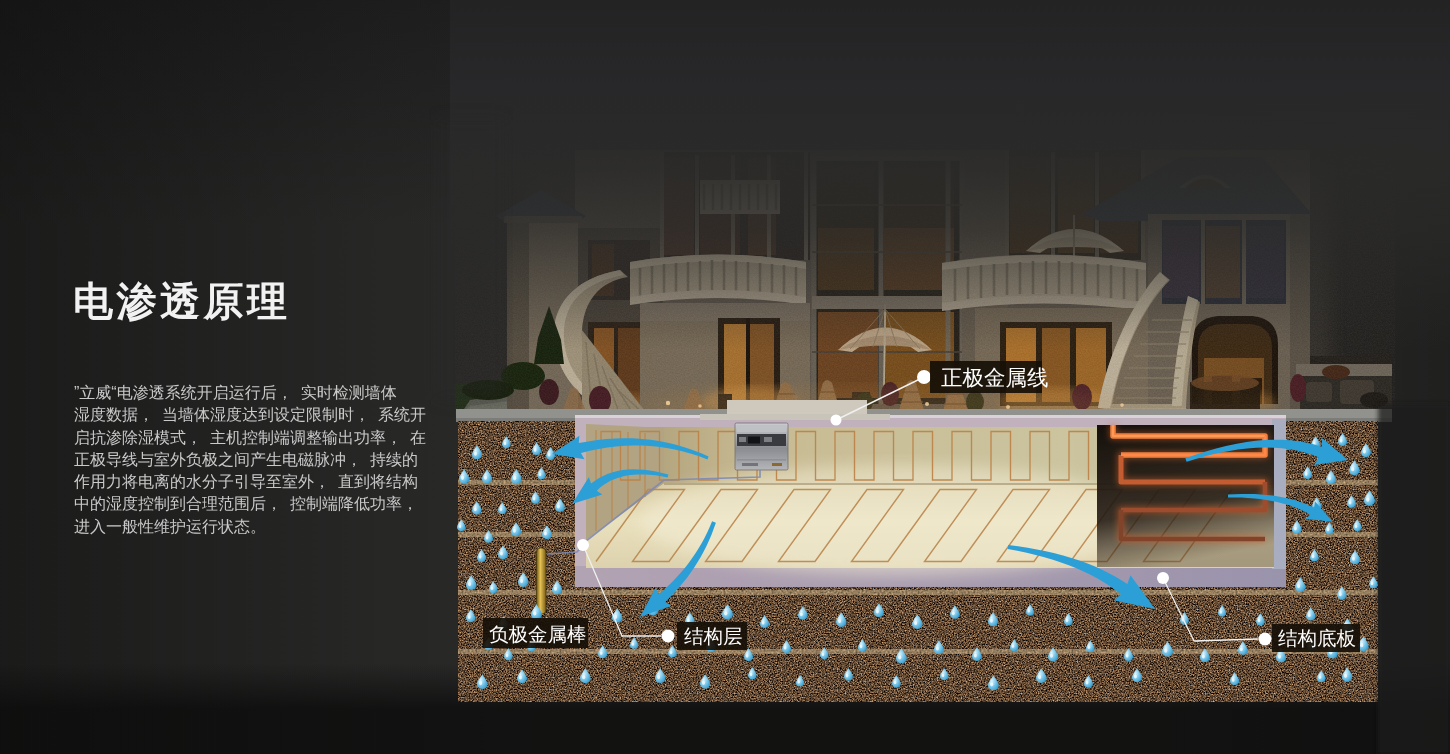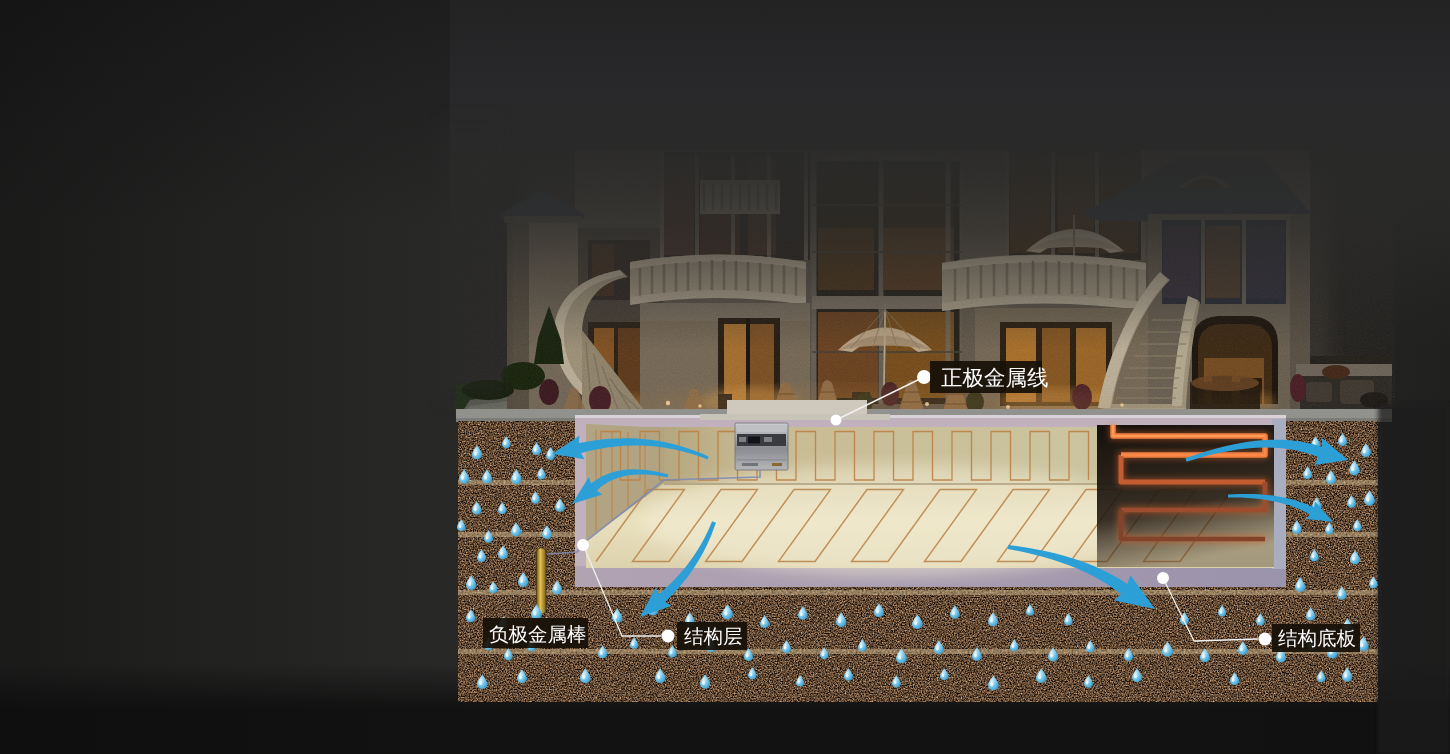--- a/index.html
+++ b/index.html
@@ -590,14 +590,16 @@
 
     <polyline points="1163,578 1194,641 1258,639" fill="none" stroke="#f0f0f0" stroke-width="1.3"></polyline>
     <circle cx="1163" cy="578" r="6" fill="#ffffff"></circle>
     <circle cx="1265" cy="639" r="6.5" fill="#ffffff"></circle>
 
     <rect x="1272" y="624" width="88" height="28" fill="#171007" opacity="0.93"></rect>
     <text x="1278" y="645" font-size="19.5" fill="#ffffff" font-family="Liberation Sans,sans-serif">结构底板</text>
   </g>
   </svg>
 
-
+  <div id="title">电渗透原理</div>
+
+  <div id="para">”立威“电渗透系统开启运行后， 实时检测墙体<br>湿度数据， 当墙体湿度达到设定限制时， 系统开<br>启抗渗除湿模式， 主机控制端调整输出功率， 在<br>正极导线与室外负极之间产生电磁脉冲， 持续的<br>作用力将电离的水分子引导至室外， 直到将结构<br>中的湿度控制到合理范围后， 控制端降低功率，<br>进入一般性维护运行状态。</div>
 </div>
 
 </body></html>

